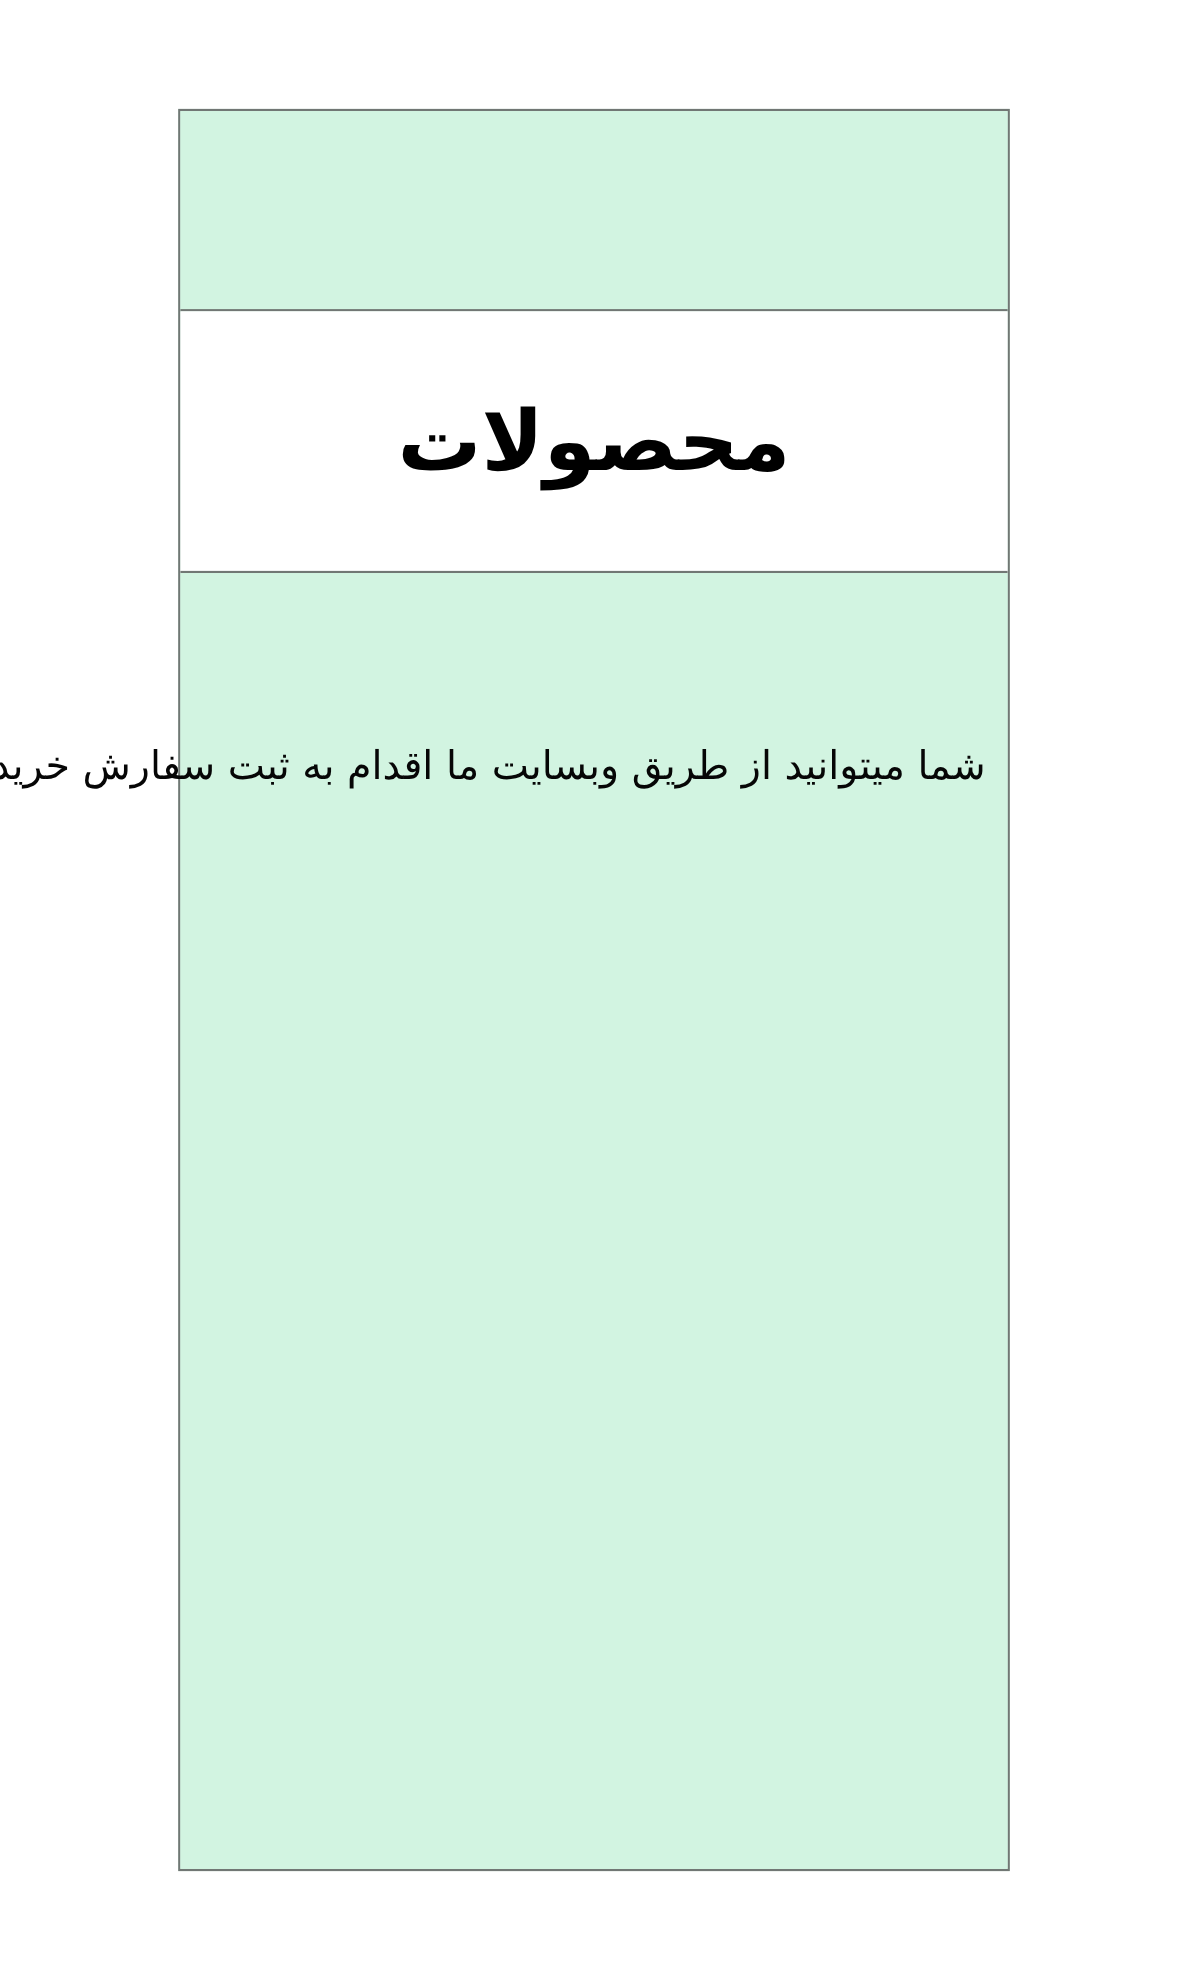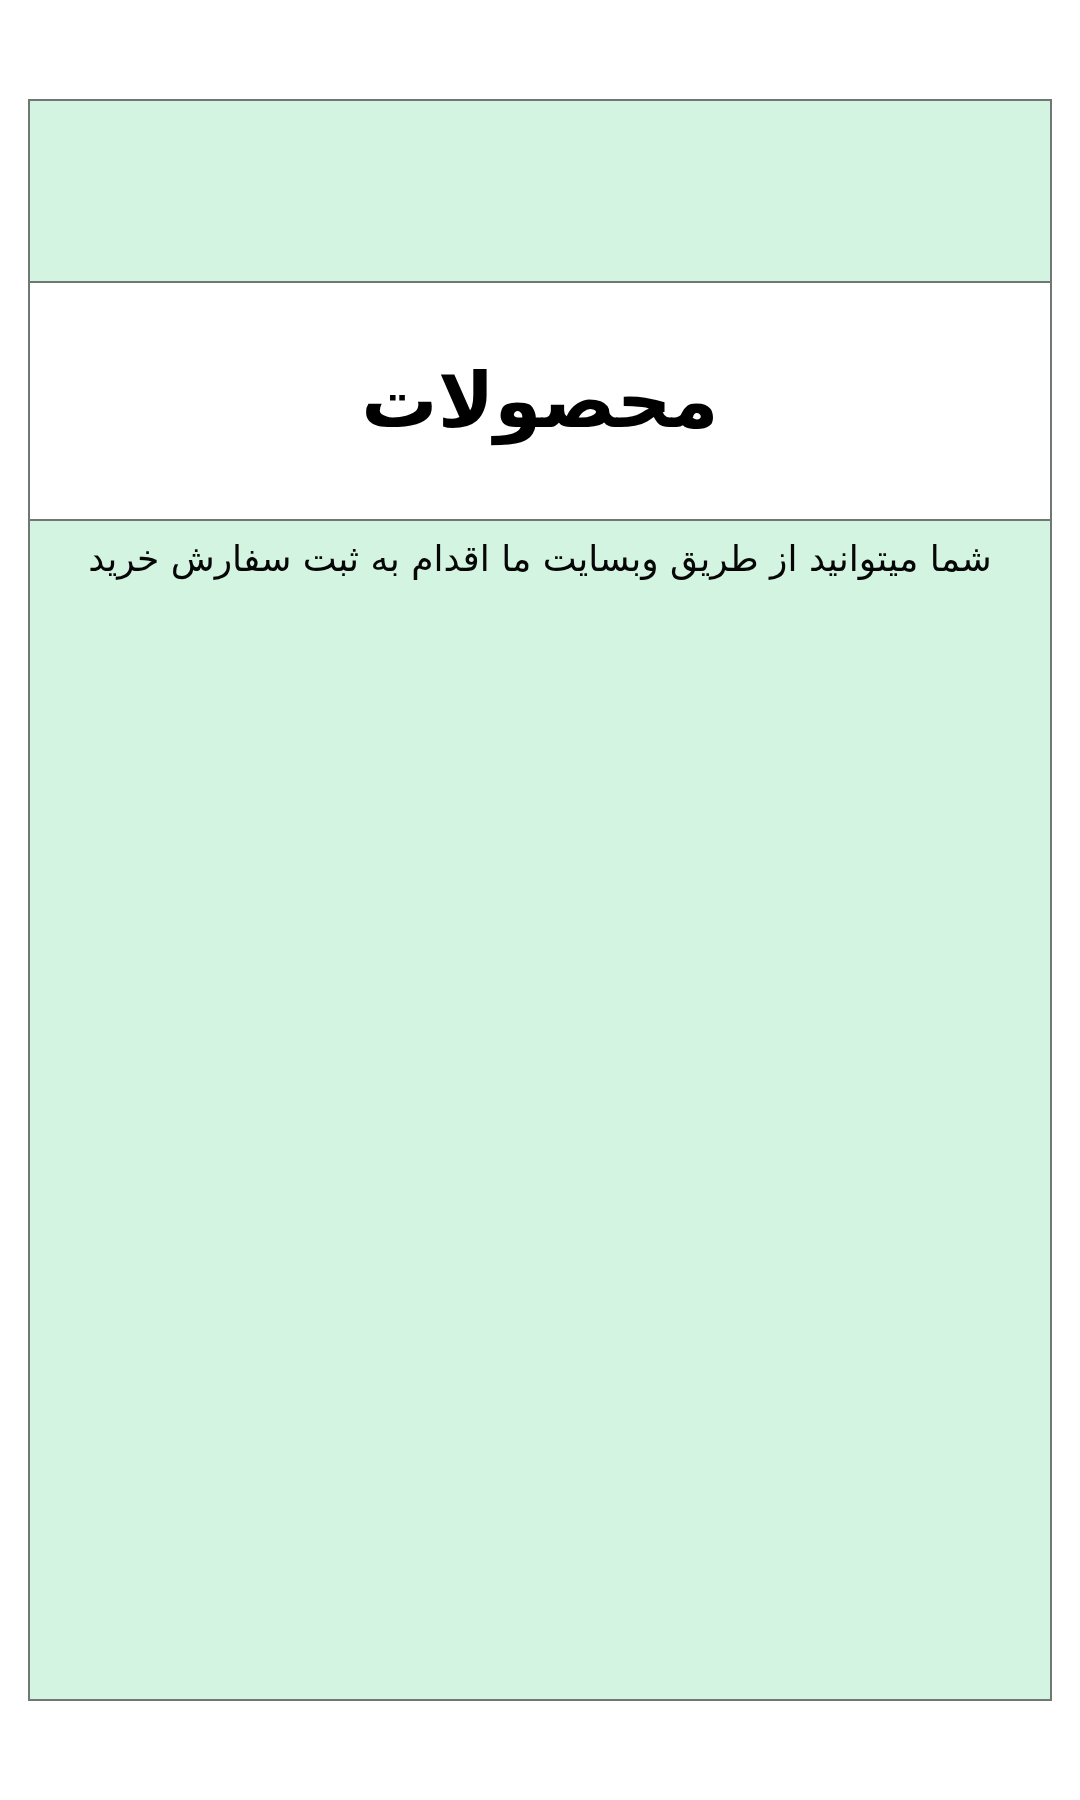--- a/index.html
+++ b/index.html
@@ -8,21 +8,21 @@
   }
   body {
     width: 1080px;
     height: 1800px;
     background: #ffffff;
     font-family: "DejaVu Sans", sans-serif;
     overflow: hidden;
   }
   .panel {
     box-sizing: border-box;
-    width: 1024px;
+    width: 756px;
     height: 1602px;
     margin: 99px auto 0 auto;
     border: 2px solid #717774;
     background: #d2f4e1;
     display: flex;
     flex-direction: column;
   }
   .band-top {
     flex: 0 0 auto;
     height: 180px;
@@ -44,20 +44,21 @@
     unicode-bidi: embed;
     font-size: 76px;
     font-weight: bold;
     color: #000000;
     line-height: 1.1;
     text-align: center;
   }
   .band-body {
     flex: 1 1 auto;
     background: #d2f4e1;
+    padding-top: 138px;
   }
   .intro-line {
     margin: 0;
     direction: rtl;
     unicode-bidi: embed;
     text-align: center;
     font-size: 36px;
     line-height: 76px;
     color: #060606;
     padding: 0 20px;

